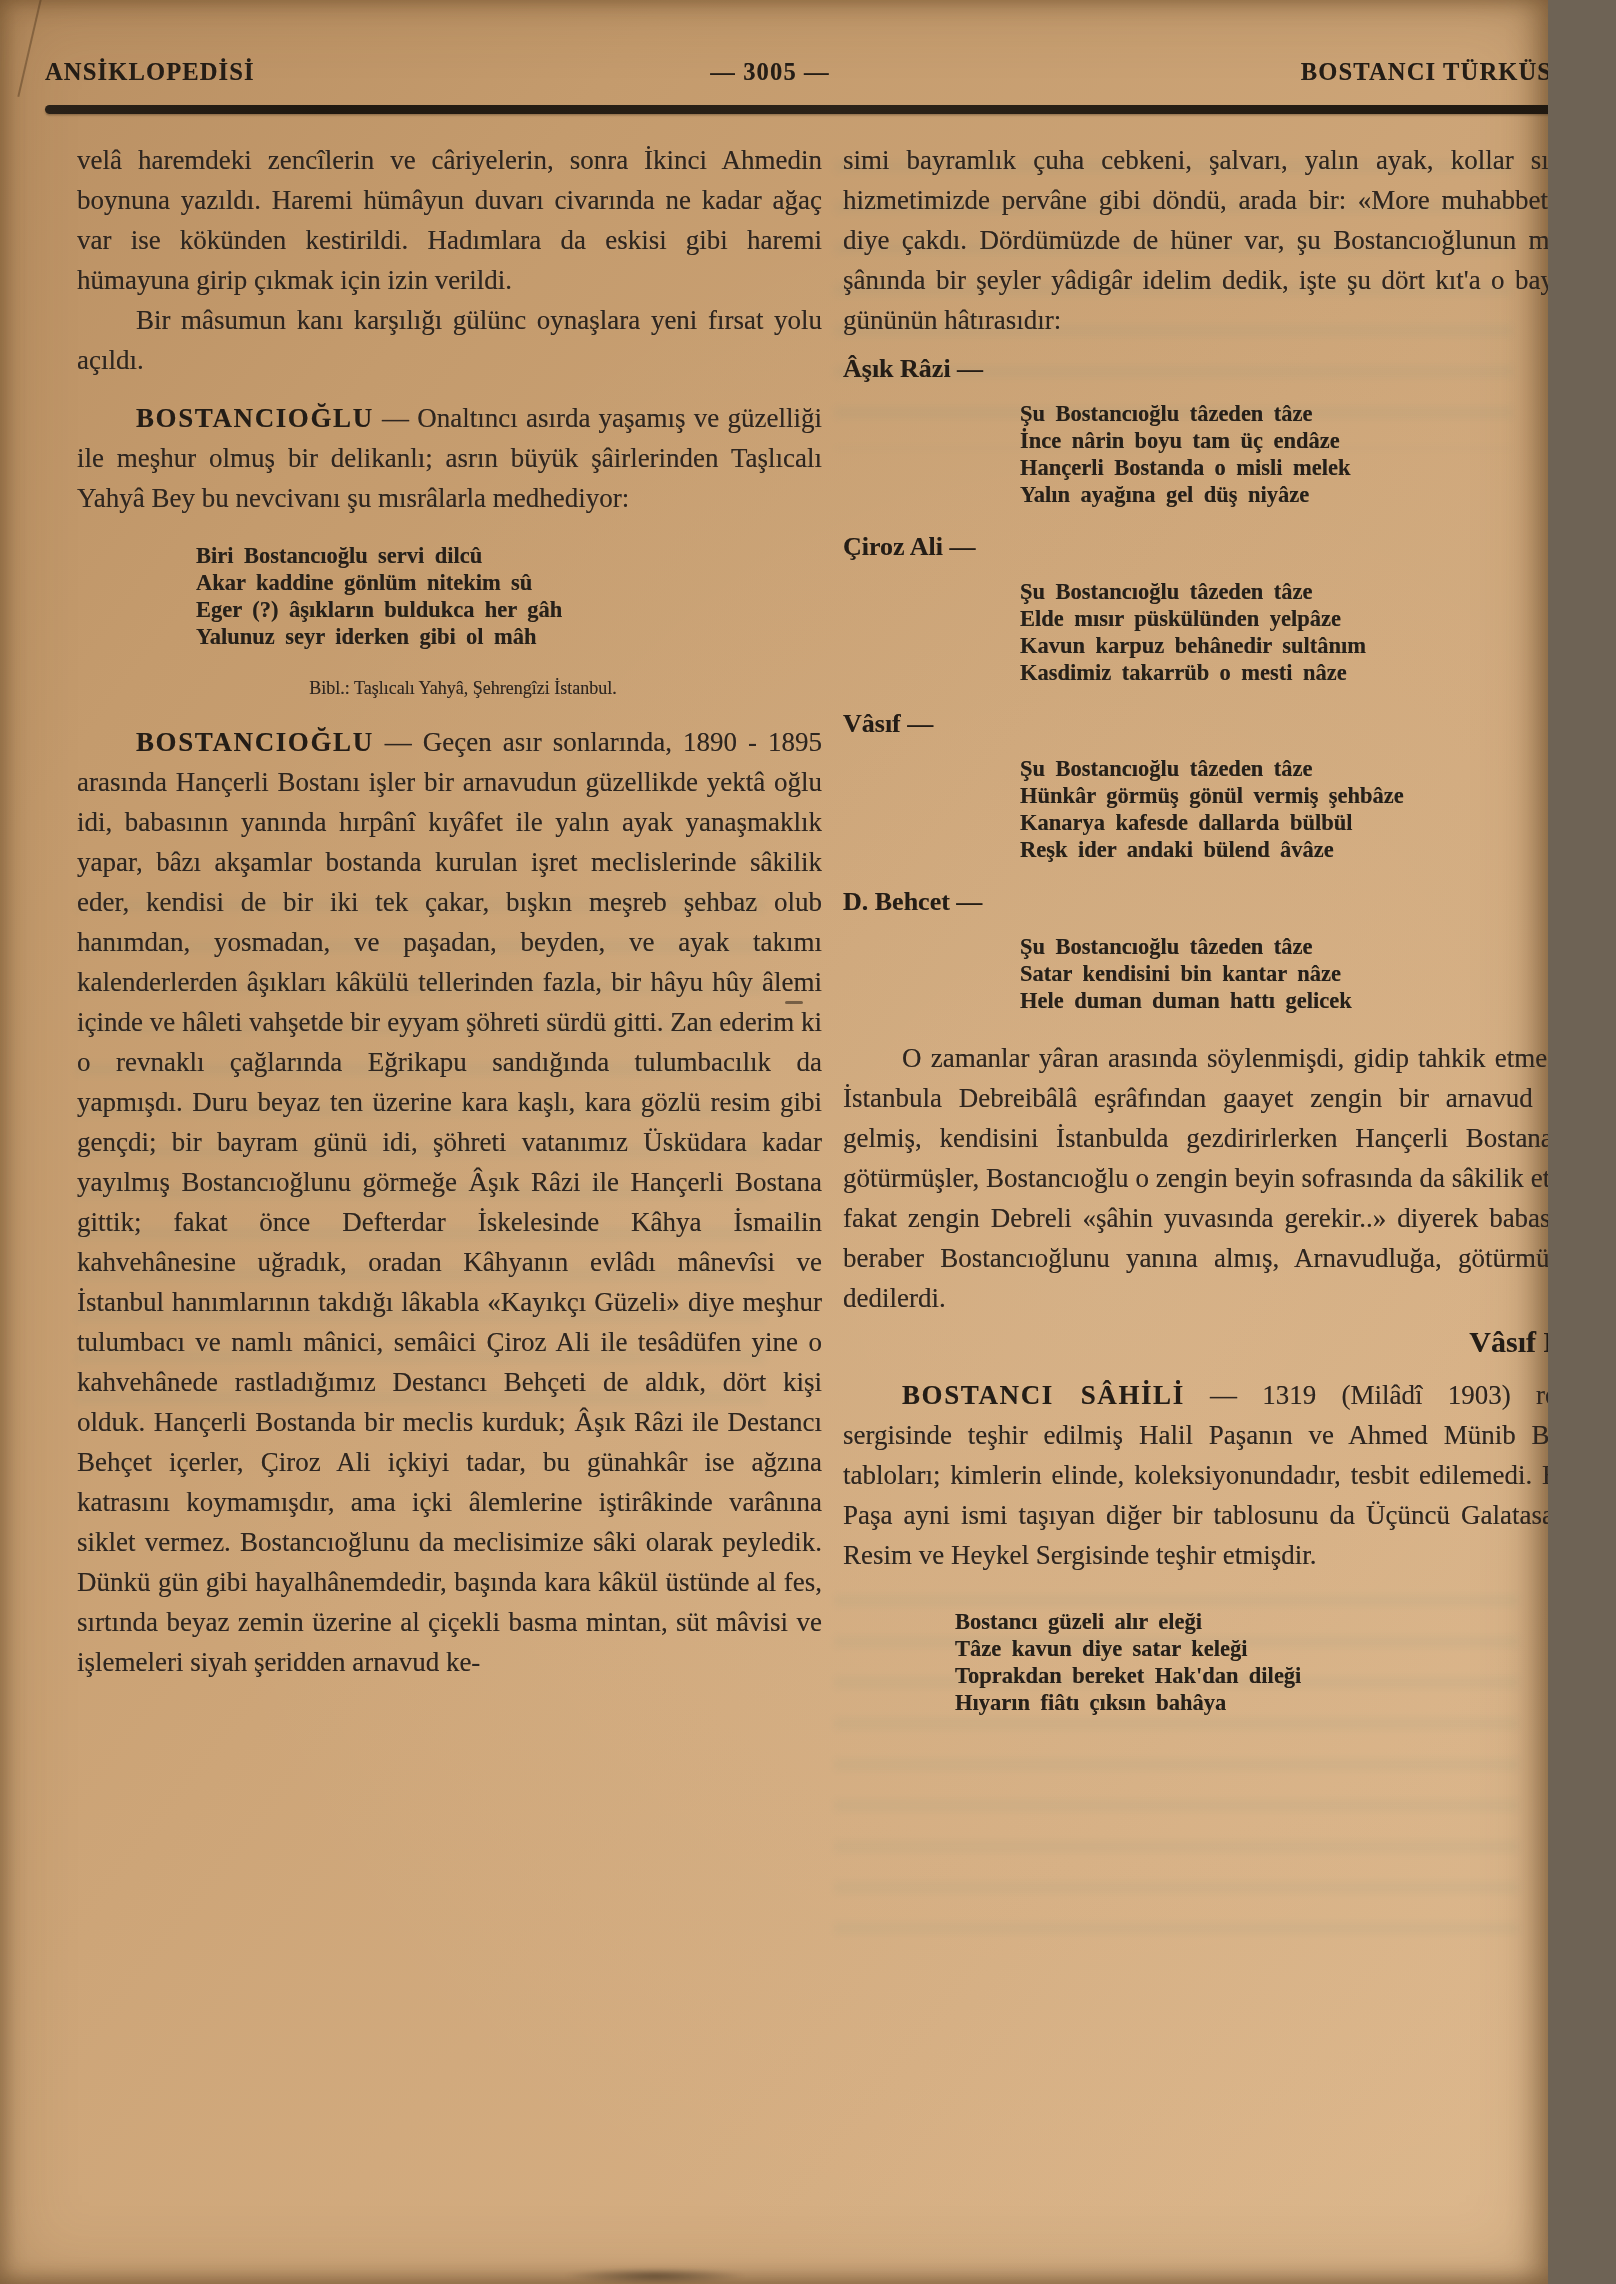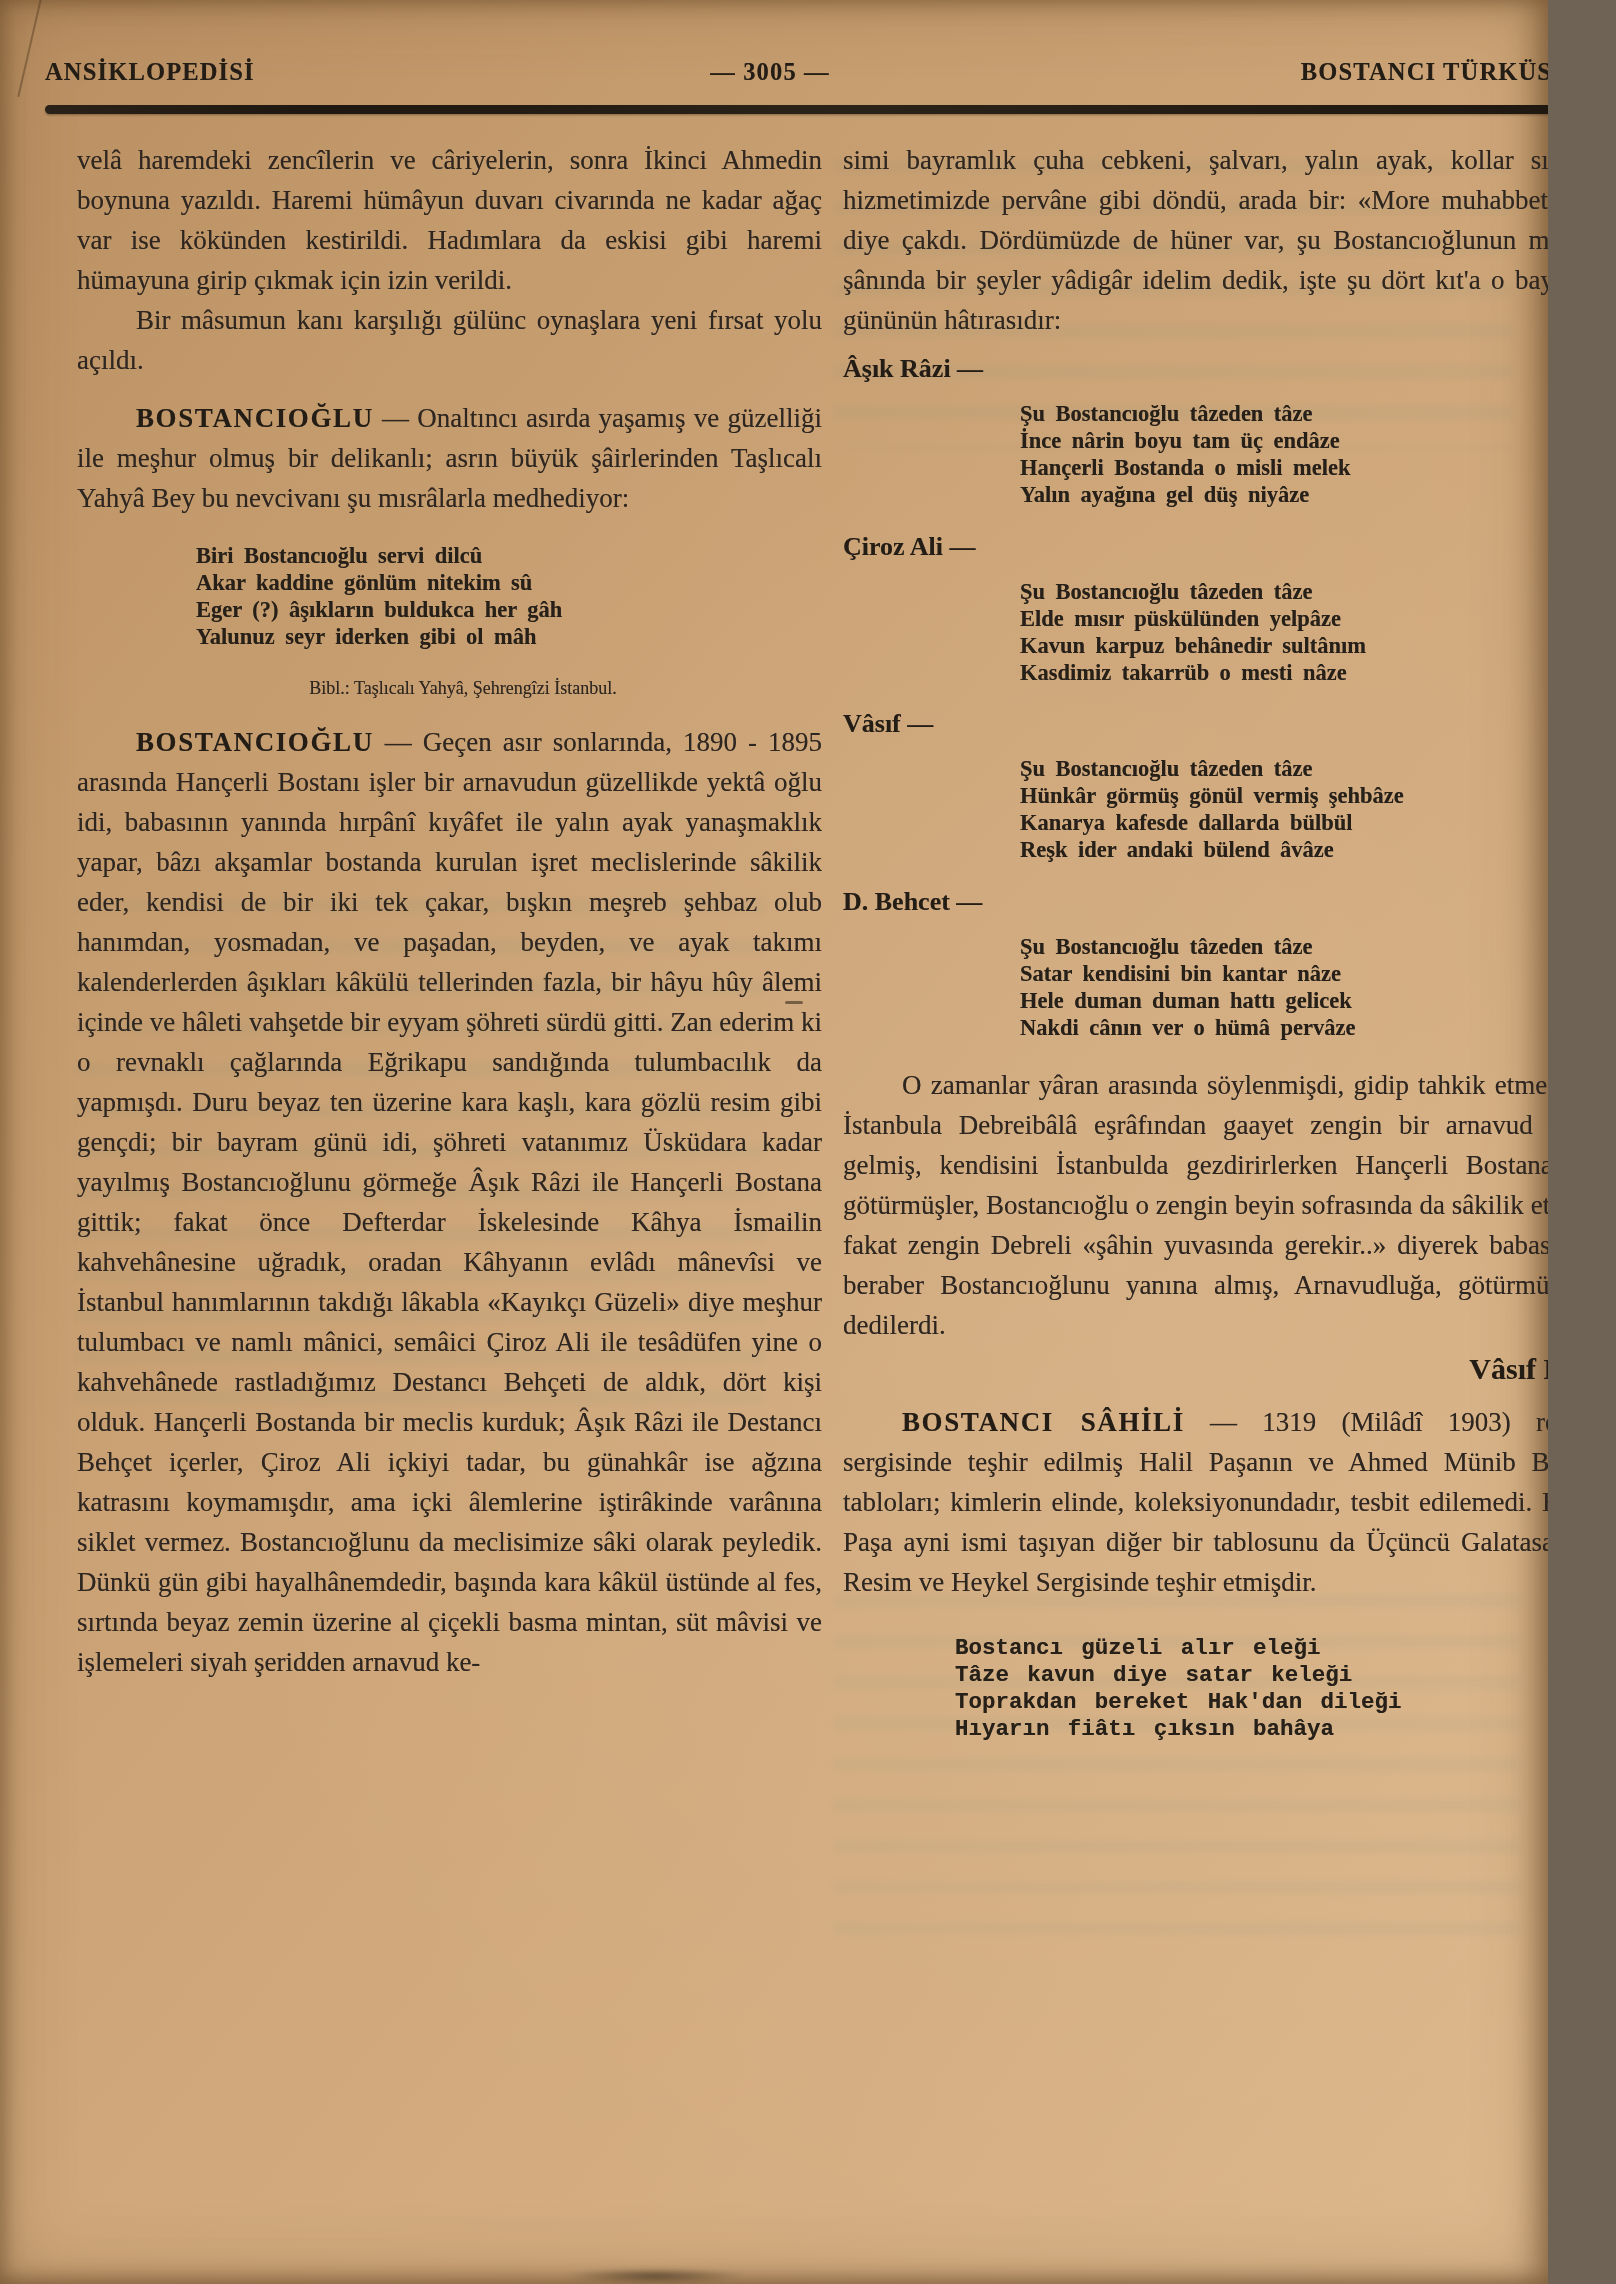--- a/index.html
+++ b/index.html
@@ -40,21 +40,21 @@
   .col-right{left:819px;width:753px;}
   p{margin:0;}
   .indent{text-indent:59px;}
   .entry{margin-top:18px;}
   .entry-term{font-weight:bold;letter-spacing:1.6px;color:#241d16;}
 
   .verse{font-weight:bold;font-size:22.5px;line-height:27px;word-spacing:4.8px;
     text-align:left;color:#262019;}
   .verse-left{margin:23.5px 0 22.5px 119px;}
   .verse-right{margin:4.3px 0 24.6px 177px;}
-  .verse-final{margin:33px 0 0 112px;font-family:Liberation Mono, monospace;}
+  .verse-final{margin:33px 0 0 112px;}
   .speaker{font-weight:bold;font-size:26px;line-height:28px;text-align:left;
     margin:15px 0 17px 0;color:#241d16;position:relative;}
   .bibl{font-size:18px;line-height:32px;margin:14px 0 15px 0;text-indent:27px;text-align:center;}
   .signature{font-weight:bold;font-size:30px;line-height:30px;text-align:right;
     padding-right:7.5px;margin:8.6px 0 13px 0;color:#241d16;}
 
   
   .artifact-bar{position:absolute;left:1582px;top:451px;width:2.7px;height:31px;
     background:#3a3026;opacity:.8;border-radius:1.1px;}
   .artifact-tick{position:absolute;left:1597px;top:1098px;width:2.7px;height:18px;
@@ -123,21 +123,20 @@
       <div>Hünkâr görmüş gönül vermiş şehbâze</div>
       <div>Kanarya kafesde dallarda bülbül</div>
       <div>Reşk ider andaki bülend âvâze</div>
     </div>
 
     <div class="speaker">D. Behcet —</div>
     <div class="verse verse-right">
       <div>Şu Bostancıoğlu tâzeden tâze</div>
       <div>Satar kendisini bin kantar nâze</div>
       <div>Hele duman duman hattı gelicek</div>
-      <div>Nakdi cânın ver o hümâ pervâze</div>
     </div>
 
     <p class="indent">O zamanlar yâran arasında söylenmişdi, gidip tahkik etmedim, İstanbula Debreibâlâ eşrâfından gaayet zengin bir arnavud beyi gelmiş, kendisini İstanbulda gezdirirlerken Hançerli Bostana da götürmüşler, Bostancıoğlu o zengin beyin sofrasında da sâkilik etmiş, fakat zengin Debreli «şâhin yuvasında gerekir..» diyerek babası ile beraber Bostancıoğlunu yanına almış, Arnavudluğa, götürmüşdür dedilerdi.</p>
     <div class="signature">Vâsıf Hiç</div>
 
     <p class="indent entry"><span class="entry-term">BOSTANCI SÂHİLİ</span><span> — 1319 (Milâdî 1903) resim sergisinde teşhir edilmiş Halil Paşanın ve Ahmed Münib Beyin tabloları; kimlerin elinde, koleksiyonundadır, tesbit edilemedi. Halil Paşa ayni ismi taşıyan diğer bir tablosunu da Üçüncü Galatasarayı Resim ve Heykel Sergisinde teşhir etmişdir.</span></p>
 
 
     <div class="verse verse-final">
       <div>Bostancı güzeli alır eleği</div>

